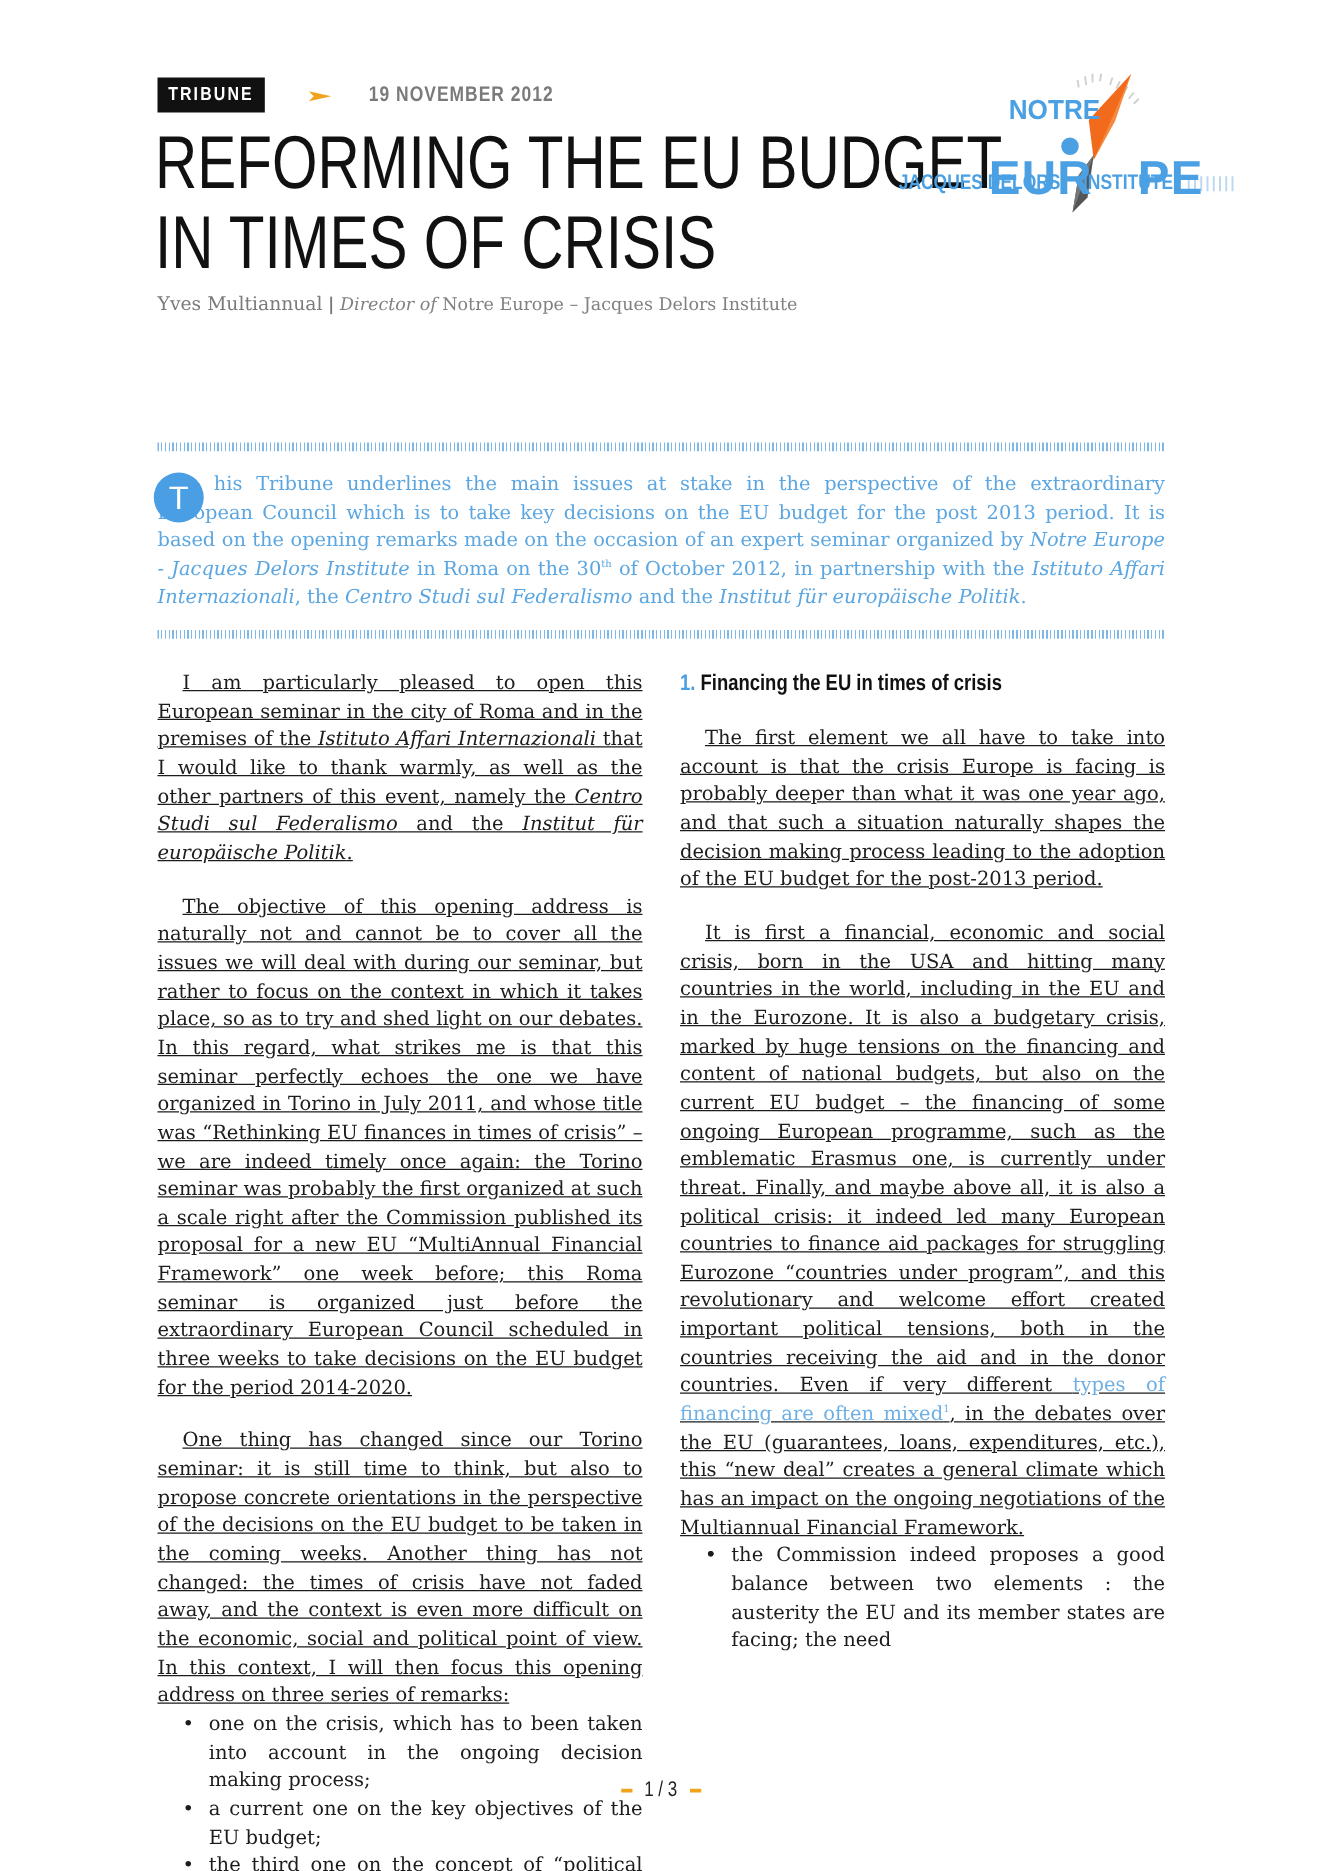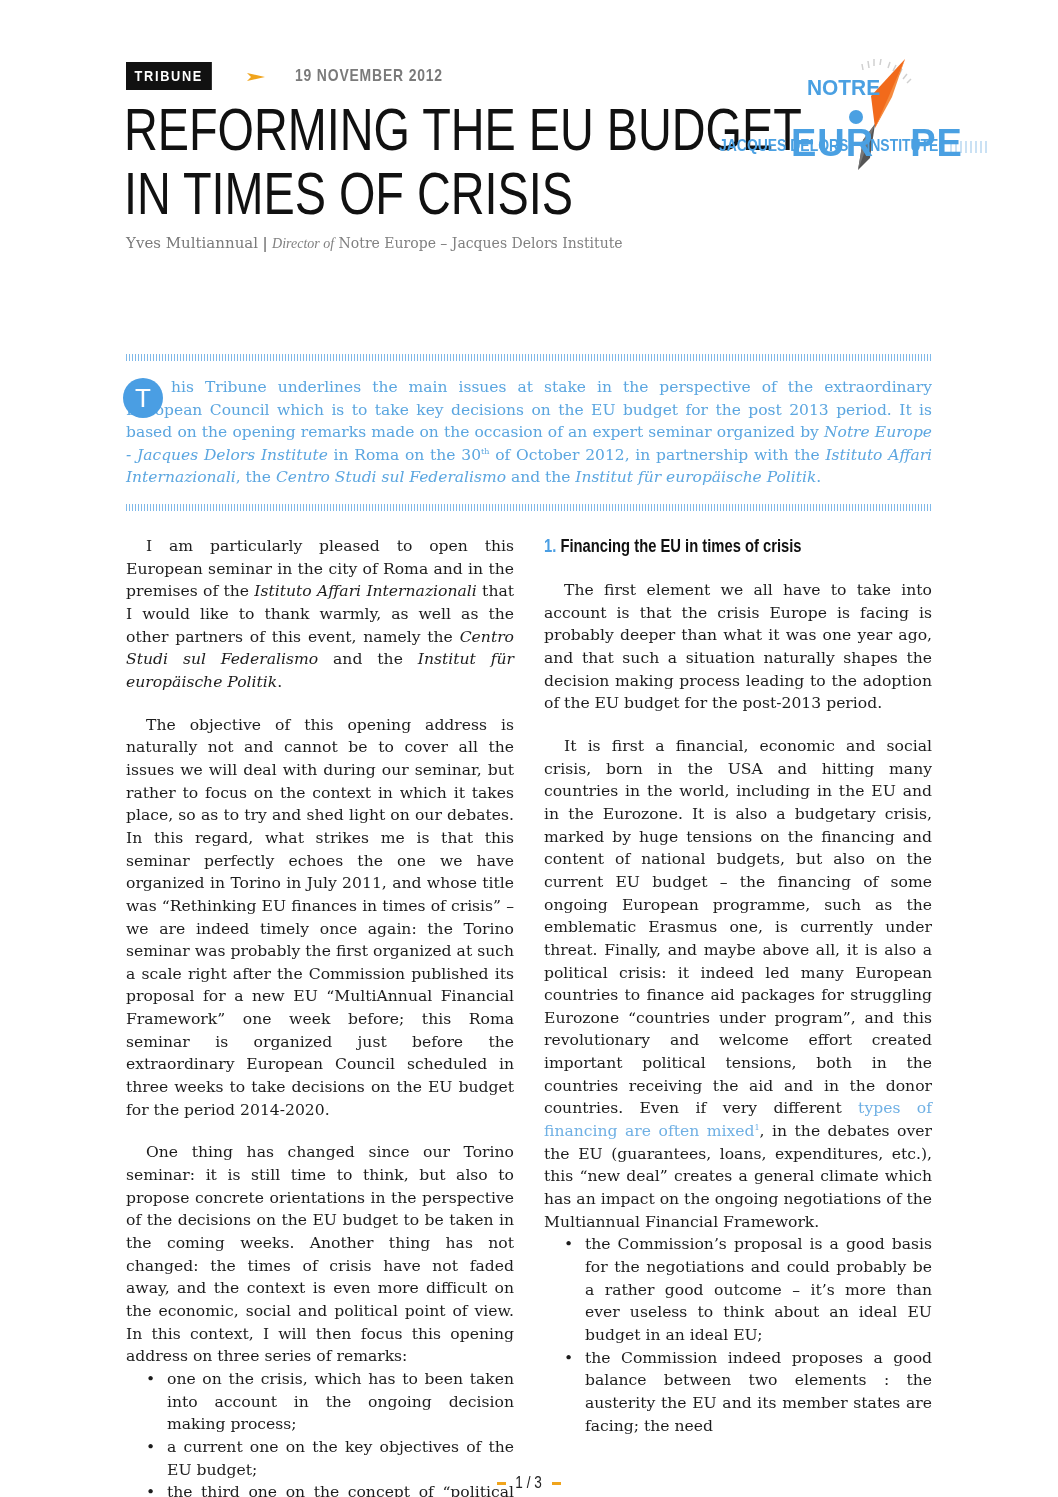--- a/index.html
+++ b/index.html
@@ -10,52 +10,52 @@
   .date-arrow { margin-left: -4px; width: 18px; height: 6px; position: relative; }
   .date-arrow svg { display: block; }
   .date-text { margin-left: 6px; font-family: "Liberation Sans", sans-serif; font-weight: bold; font-size: 17px; color: #7a7a7a; letter-spacing: 1px; transform: scaleX(0.82); transform-origin: left center; white-space: nowrap; }
 
   .title { position: absolute; left: 124px; top: 98px; margin: 0; font-family: "Liberation Sans", sans-serif; font-weight: normal; font-size: 60px; line-height: 64px; color: #111; transform: scaleX(0.78); transform-origin: left top; white-space: nowrap; letter-spacing: 0px; }
   .title span { display: block; }
 
   .author-line { position: absolute; left: 126px; top: 234px; font-size: 14px; color: #808080; white-space: nowrap; }
   .author-line .author-name { color: #7a7a7a; font-size: 15px; }
   .author-line .sep { font-weight: bold; color: #777; }
-  .author-line em { font-style: italic; font-family: Liberation Serif, serif; }
+  .author-line em { font-style: italic; }
 
   .logo { position: absolute; left: 714px; top: 50px; width: 290px; height: 130px; }
   .logo .notre { position: absolute; left: 93px; top: 25px; font-family: "Liberation Sans", sans-serif; font-weight: bold; font-size: 22px; color: #4aa0e2; letter-spacing: 0; transform: scaleX(0.95); transform-origin: left top; }
   .logo .europe { position: absolute; left: 77px; top: 42px; font-family: "Liberation Sans", sans-serif; font-weight: bold; font-size: 38px; color: #4aa0e2; letter-spacing: 1px; white-space: nowrap; margin-top: 30px; }
   .logo .jdi { position: absolute; left: 5px; top: 86px; font-family: "Liberation Sans", sans-serif; font-weight: bold; font-size: 17px; color: #4aa0e2; white-space: nowrap; transform: scaleX(0.82); transform-origin: left top; }
   .logo svg.needle { position: absolute; left: 0; top: 0; }
 
   .stripe { position: absolute; left: 126px; width: 806px; height: 7px;
     background-image: repeating-linear-gradient(to right, #7eb8e8 0, #7eb8e8 1px, transparent 1px, transparent 3px); }
 
   .intro { position: absolute; left: 126px; top: 376px; width: 806px; font-size: 15.5px; line-height: 22.6px; color: #5ba6e0; text-align: justify; }
   .intro em { font-style: italic; }
   .dropcap { position: absolute; left: -3px; top: 2px; width: 40px; height: 40px; border-radius: 50%; background: #4a9ee3; color: #fff; font-family: "Liberation Sans", sans-serif; font-size: 26px; line-height: 40px; text-align: center; }
   .intro-first { text-indent: 45px; }
 
   .col { position: absolute; top: 535px; width: 388px; font-size: 15.6px; line-height: 22.65px; color: #1c1c1c; text-align: justify; }
   .col-left { left: 126px; }
   .col-right { left: 544px; }
-  .col p { margin: 0; text-indent: 20px; }
+  .col p { margin: 0; text-indent: 20px; text-decoration: underline; }
   .col p + p { margin-top: 20px; }
   .col em { font-style: italic; }
   .col .link { color: #6fb0e4; }
   .col sup { font-size: 8px; line-height: 0; }
   .col ul { margin: 0; padding: 0; list-style: none; }
   .col ul li { position: relative; padding-left: 41px; text-align: justify; }
   .col ul li .bullet { position: absolute; left: 20px; top: 0; }
 
   .section-heading { margin: 0 0 22px 0; font-family: "Liberation Sans", sans-serif; font-weight: bold; font-size: 18px; line-height: 22px; color: #111; transform: scaleX(0.82); transform-origin: left top; white-space: nowrap; }
   .section-heading .num { color: #4a9ee3; }
 
-  .footer { position: absolute; left: 0; width: 1058px; top: 1473px; text-align: center; font-family: "Liberation Sans", sans-serif; font-size: 17px; color: #222; }
+  .footer { position: absolute; left: 0; width: 1058px; top: 1422px; text-align: center; font-family: "Liberation Sans", sans-serif; font-size: 17px; color: #222; }
   .footer .dash { display: inline-block; width: 9px; height: 3px; background: #f0a41c; vertical-align: middle; margin: 0 6px; }
   .footer .pg { display: inline-block; transform: scaleX(0.8); }
 </style>
 </head>
 <body>
 
 <div class="header-tag">
   <div class="tribune-badge">TRIBUNE</div>
   <div class="date-arrow">
     <svg width="18" height="8" viewBox="0 0 18 8">
@@ -131,20 +131,20 @@
     <li><span class="bullet">•</span><span>a current one on the key objectives of the EU budget;</span></li>
     <li><span class="bullet">•</span><span>the third one on the concept of “political union”, given the fact that the EU budget is one of its major tool.</span></li>
   </ul>
 </div>
 
 <div class="col col-right">
   <h2 class="section-heading"><span class="num">1.</span> <span>Financing the EU in times of crisis</span></h2>
   <p>The first element we all have to take into account is that the crisis Europe is facing is probably deeper than what it was one year ago, and that such a situation naturally shapes the decision making process leading to the adoption of the EU budget for the post-2013 period.</p>
   <p><span>It is first a financial, economic and social crisis, born in the USA and hitting many countries in the world, including in the EU and in the Eurozone. It is also a budgetary crisis, marked by huge tensions on the financing and content of national budgets, but also on the current EU budget – the financing of some ongoing European programme, such as the emblematic Erasmus one, is currently under threat. Finally, and maybe above all, it is also a political crisis: it indeed led many European countries to finance aid packages for struggling Eurozone “countries under program”, and this revolutionary and welcome effort created important political tensions, both in the countries receiving the aid and in the donor countries. Even if very different </span><a class="link">types of financing are often mixed</a><sup class="link">1</sup><span>, in the debates over the EU (guarantees, loans, expenditures, etc.), this “new deal” creates a general climate which has an impact on the ongoing negotiations of the Multiannual Financial Framework.</span></p>
   <ul>
-    <li><span class="bullet">•</span><span>the Commission’s proposal is a good basis for the negotiations and could probably be a rather good outcome – it’s more than ever useless to think about an ideal EU budget in an ideal EU;</span></li>
+    <li><span class="bullet">•</span></li>
     <li><span class="bullet">•</span><span>the Commission indeed proposes a good balance between two elements : the austerity the EU and its member states are facing; the need</span></li>
   </ul>
 </div>
 
 <div class="footer">
   <span class="dash"></span><span class="pg">1 / 3</span><span class="dash"></span>
 </div>
 
 </body></html>

